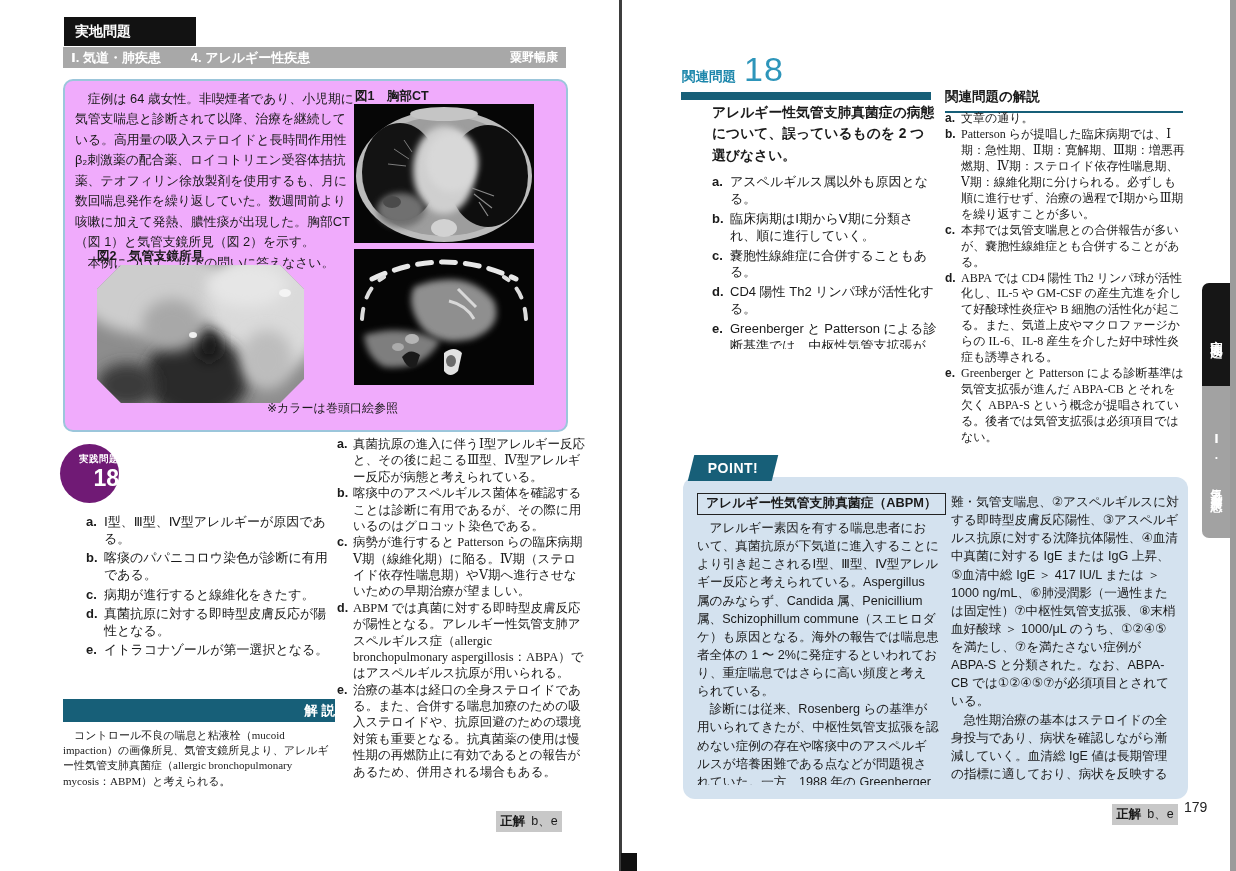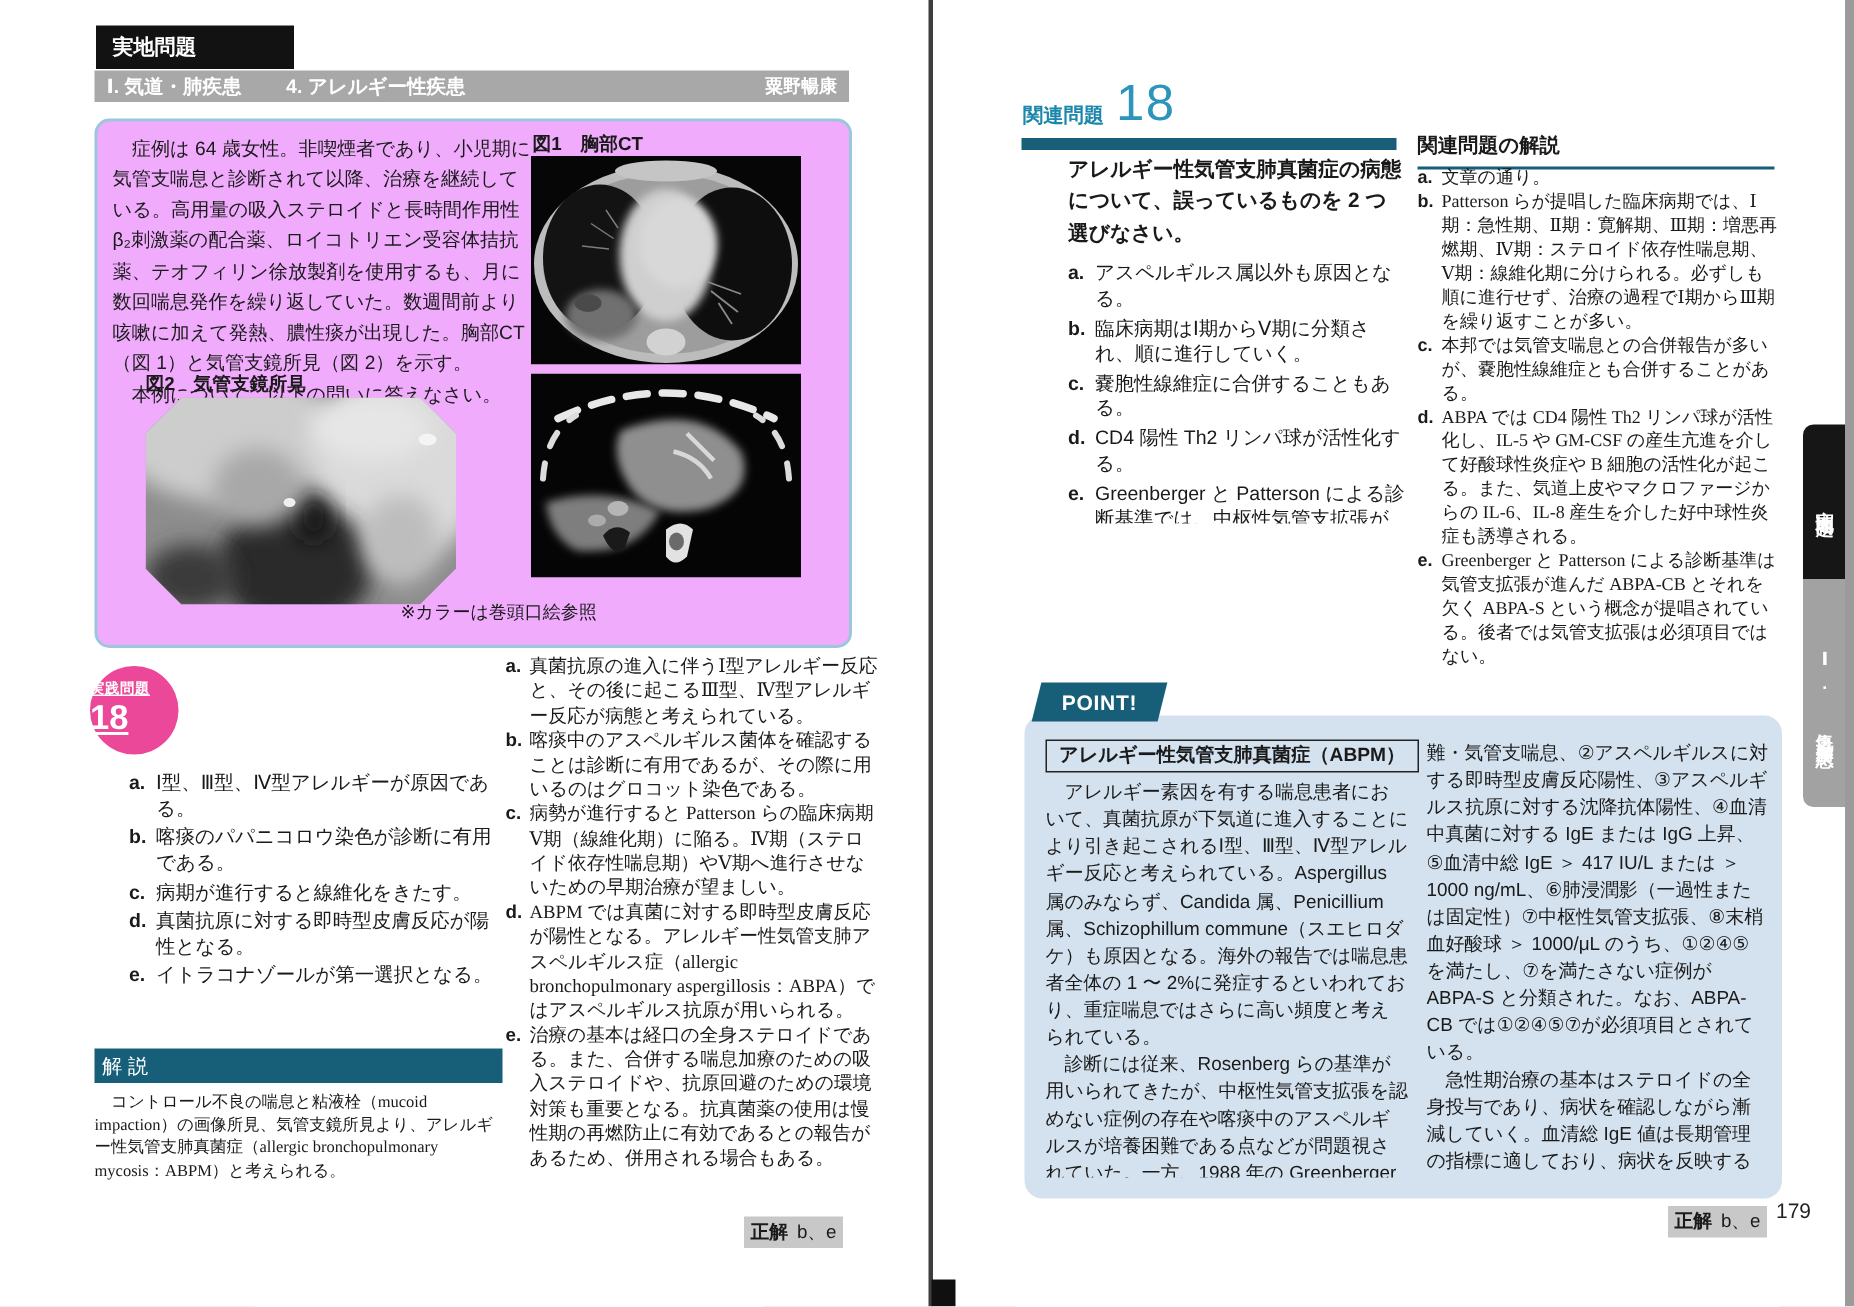--- a/index.html
+++ b/index.html
@@ -36,33 +36,33 @@
   .fig1-label { left:290px; top:7px; }
   .fig2-label { left:32px; top:167px; }
   .fig-svg { position:absolute; display:block; }
   .ct1 { left:289px; top:23px; }
   .ct2 { left:289px; top:168px; }
   .bronch { left:32px; top:184px; }
   .color-note { position:absolute; left:202px; top:319px; font-size:12px; }
 
   
   .q-badge { left:60px; top:444px; width:59px; height:59px; border-radius:50%;
-    background:#ec4899; color:#fff; text-align:left;text-decoration:underline; }
+    background:#701a75; color:#fff; text-align:right; }
   .q-badge .bl { display:block; font-size:9.5px; font-weight:bold; margin-top:9px; letter-spacing:0.5px; }
   .q-badge .bn { display:block; font-size:23px; font-weight:bold; line-height:1.1; }
   .q-title { left:128px; top:446px; width:212px; font-weight:bold; font-size:14px; line-height:1.5; }
   .opt-list { list-style:none; }
   .lp-opts { left:86px; top:514px; width:252px; height:180px; overflow:hidden;
     font-size:13px; line-height:1.28; }
   .opt-list li { position:relative; padding-left:18px; margin-bottom:3px; }
   .opt-list .letter { position:absolute; left:0; top:0; font-weight:bold; }
 
   
   .kaisetsu-bar { left:63px; top:699px; width:272px; height:23px; background:#175f78;
-    color:#fff; font-weight:normal; font-size:13.5px; line-height:23px; padding-left:5px; }
+    color:#fff; font-weight:bold; font-size:13.5px; line-height:23px; padding-left:16px;text-align:right; }
   .kaisetsu-body { left:63px; top:728px; width:273px; font-size:11px; line-height:1.38;
     text-indent:1em; }
 
   
   .expl-col { left:337px; top:436px; width:251px; height:368px; overflow:hidden;
     font-size:12.5px; line-height:1.31; }
   .expl-col .item { position:relative; padding-left:16px; }
   .expl-col .letter { position:absolute; left:0; top:0; font-weight:bold;
     font-family:"Liberation Sans","DejaVu Sans",sans-serif; }
 

